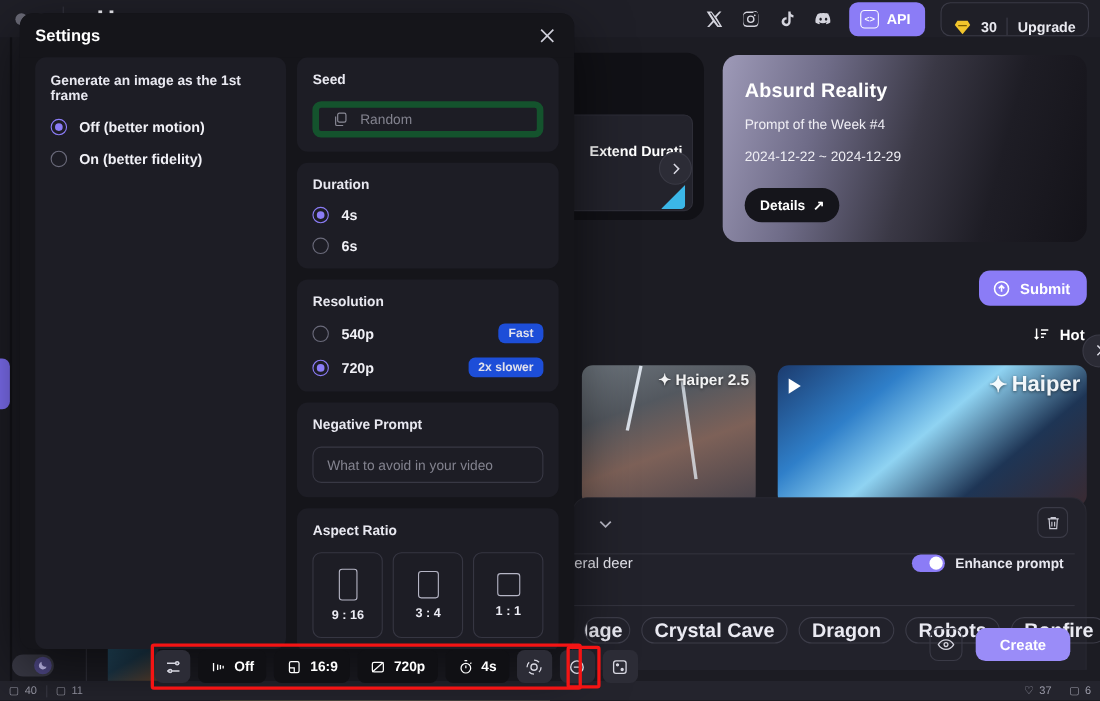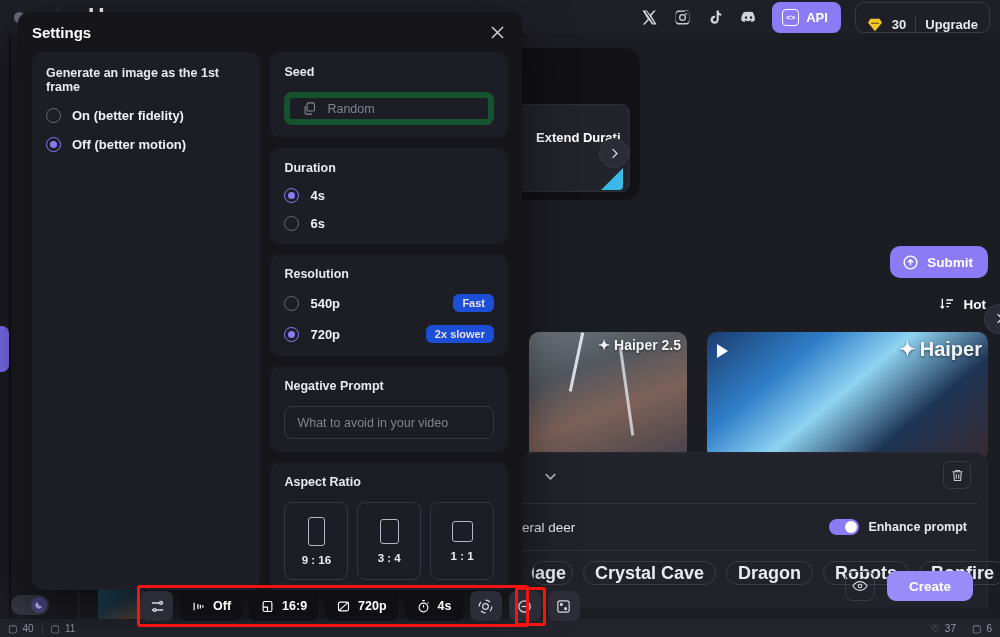--- a/index.html
+++ b/index.html
@@ -132,21 +132,21 @@
     background:#22222b; border-radius:14px 14px 0 0; border:1px solid #2b2b35; border-bottom:none;
   }
   .compose-collapse { position:absolute; left:20px; top:14px; color:#b9b9c6; }
   .trash-btn {
     position:absolute; right:16px; top:8px; width:28px;height:28px;border-radius:7px;
     border:1px solid #3a3a46; display:flex;align-items:center;justify-content:center;color:#c9c9d4;
   }
   .prompt-row {
     position:absolute; left:-1px; top:50px; right:10px; height:48px;
     border-top:1px solid #33333e; border-bottom:1px solid #33333e;
-    display:flex; align-items:center;
+    display:flex; align-items:flex-start;
   }
   .prompt-text { font-size:13.5px; color:#e6e6ee; margin-left:2px; }
   .enh-wrap { margin-left:auto; display:flex; align-items:center; gap:9px; padding-right:10px; }
   .toggle { width:30px;height:16px;border-radius:9px;background:#8b7cf6; position:relative; }
   .toggle i { position:absolute; right:2px; top:2px; width:12px;height:12px;border-radius:50%; background:#fff; }
   .enh-label { font-size:12.5px; font-weight:700; color:#e8e8f0; }
 
   .chips { position:absolute; left:10px; top:108px; display:flex; gap:10px; }
   .chip {
     border:1px solid #3c3c48; border-radius:14px; height:24px; padding:0 11px;
@@ -321,20 +321,29 @@
     <div class="extend-card"></div>
     <div class="extend-inner"></div>
     <div class="extend-label">Extend Durati</div>
     <div class="extend-teal"></div>
     <div class="carousel-prev">
       <svg viewBox="0 0 24 24" width="15" height="15" fill="none" stroke="currentColor" stroke-width="2.2">
           <path d="M9 5l7 7-7 7"></path>
         </svg>
     </div>
 
+    <div class="promo">
+      <h2>Absurd Reality</h2>
+      <div class="sub">Prompt of the Week #4</div>
+      <div class="dates">2024-12-22 ~ 2024-12-29</div>
+      <div class="details-btn">
+        <span>Details</span>
+        <span>↗</span>
+      </div>
+    </div>
     <div class="promo-next">
       <svg viewBox="0 0 24 24" width="15" height="15" fill="none" stroke="currentColor" stroke-width="2.2">
           <path d="M9 5l7 7-7 7"></path>
         </svg>
     </div>
 
     <div class="submit-btn">
       <span>
         <svg viewBox="0 0 24 24" width="17" height="17" fill="none" stroke="currentColor" stroke-width="2">
             <circle cx="12" cy="12" r="9"></circle>
@@ -457,30 +466,30 @@
           </svg>
       </span>
     </div>
 
     <div class="modal-body">
 
       <div class="col-left">
         <div class="sec-title">Generate an image as the 1st frame</div>
 
         <div class="radio-row">
+          <span class="radio on">
+              <i></i>
+            </span>
+          <span class="radio-label">Off (better motion)</span>
+        </div>
+        <div class="radio-row">
           <span class="radio">
               <i></i>
             </span>
           <span class="radio-label">On (better fidelity)</span>
-        </div>
-        <div class="radio-row">
-          <span class="radio on">
-              <i></i>
-            </span>
-          <span class="radio-label">Off (better motion)</span>
         </div>
       </div>
 
       <div class="col-right">
 
         <div class="card">
           <div class="sec-title">Seed</div>
           <div class="seed-input">
             <span>
               <svg viewBox="0 0 24 24" width="15" height="15" fill="none" stroke="#8a8a96" stroke-width="1.7">

